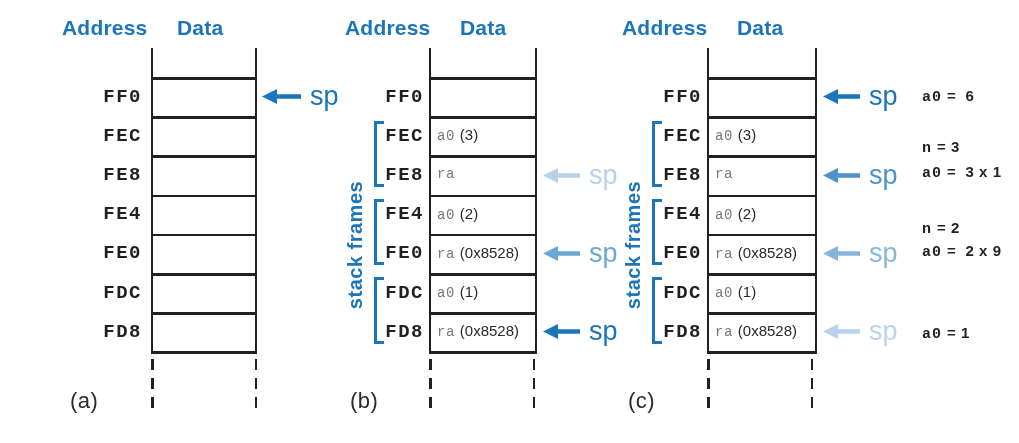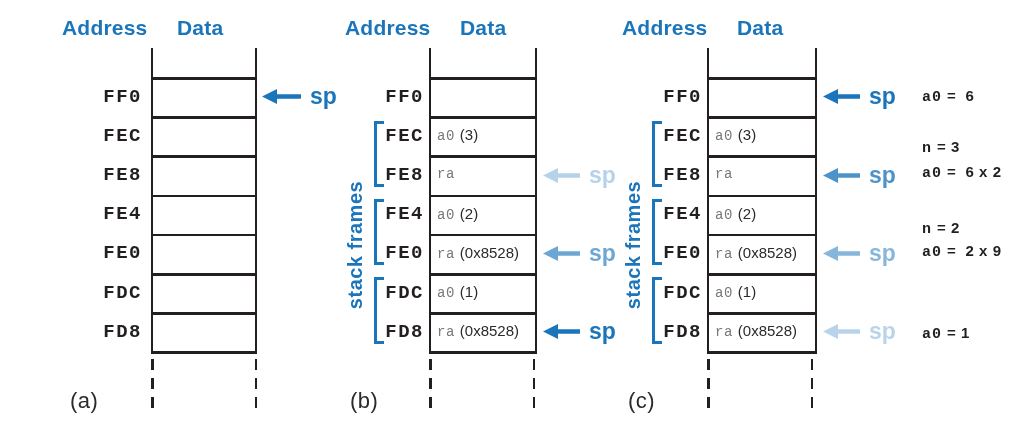--- a/index.html
+++ b/index.html
@@ -28,21 +28,21 @@
   
   .cell{
     position:absolute;display:flex;align-items:baseline;gap:5px;height:19px;white-space:nowrap;
   }
   .cell .reg{font-family:"Liberation Mono",monospace;font-size:14px;color:#77787b;letter-spacing:.5px;}
   .cell .note{font-family:"Liberation Sans",sans-serif;font-size:15px;color:#2b2b2b;}
   
   .sp{
     position:absolute;display:flex;align-items:center;gap:8px;height:24px;color:#1b75bb;
   }
-  .sp .sp-label{font-weight:bold;font-size:23px;line-height:1;}
+  .sp .sp-label{font-weight:normal;font-size:27px;line-height:1;}
   
   .stack-label{
     position:absolute;width:170px;height:24px;text-align:center;
     transform:rotate(-90deg);
     font-weight:bold;font-size:20px;letter-spacing:.5px;color:#1b75bb;white-space:nowrap;
   }
   
   .bracket{
     position:absolute;width:10px;box-sizing:border-box;
     border:3px solid #1b75bb;border-right:none;
@@ -270,21 +270,21 @@
     <div class="anno" style="top:87px;">
       <span class="anno-reg">a0</span>
       <span class="anno-rest">=  6</span>
     </div>
     <div class="anno" style="top:138px;">
       <span class="anno-reg">n</span>
       <span class="anno-rest">= 3</span>
     </div>
     <div class="anno" style="top:163px;">
       <span class="anno-reg">a0</span>
-      <span class="anno-rest">=  6 x 2</span>
+      <span class="anno-rest">=  3 x 1</span>
     </div>
     <div class="anno" style="top:219px;">
       <span class="anno-reg">n</span>
       <span class="anno-rest">= 2</span>
     </div>
     <div class="anno" style="top:242px;">
       <span class="anno-reg">a0</span>
       <span class="anno-rest">=  2 x 9</span>
     </div>
     <div class="anno" style="top:324px;">

